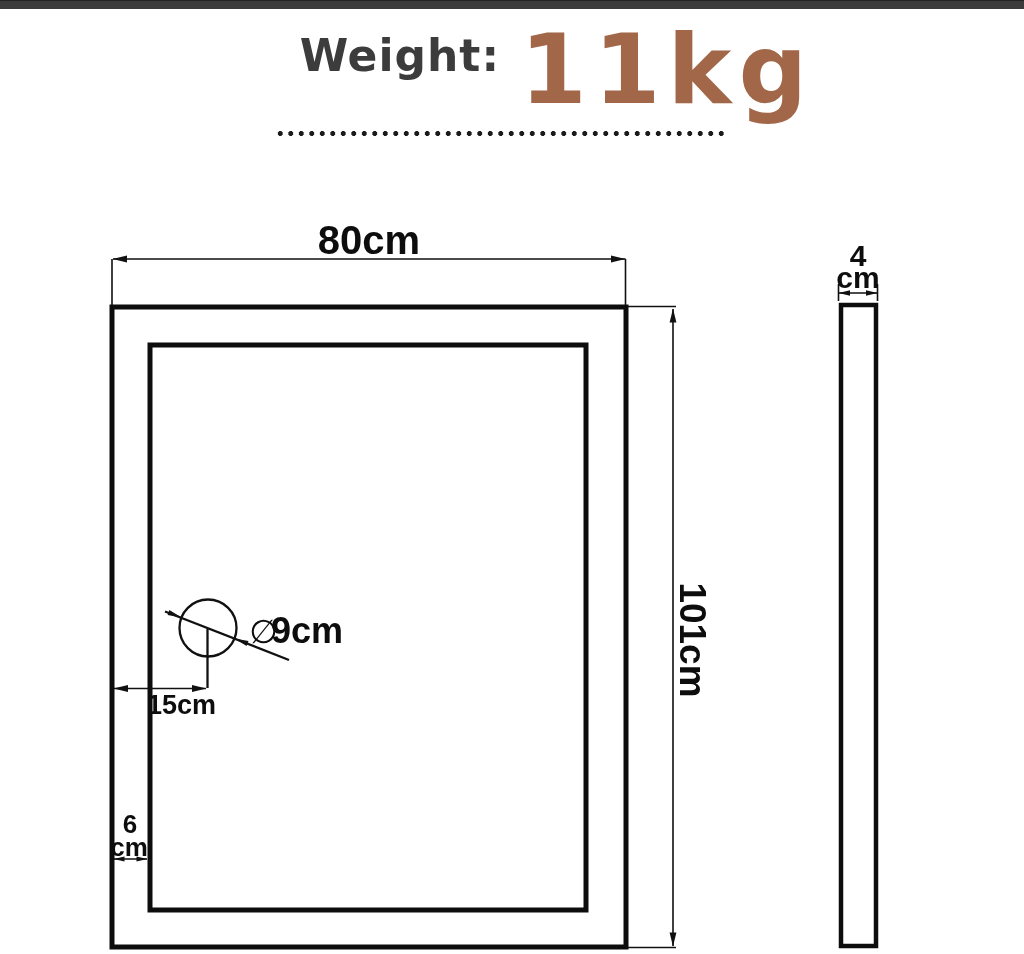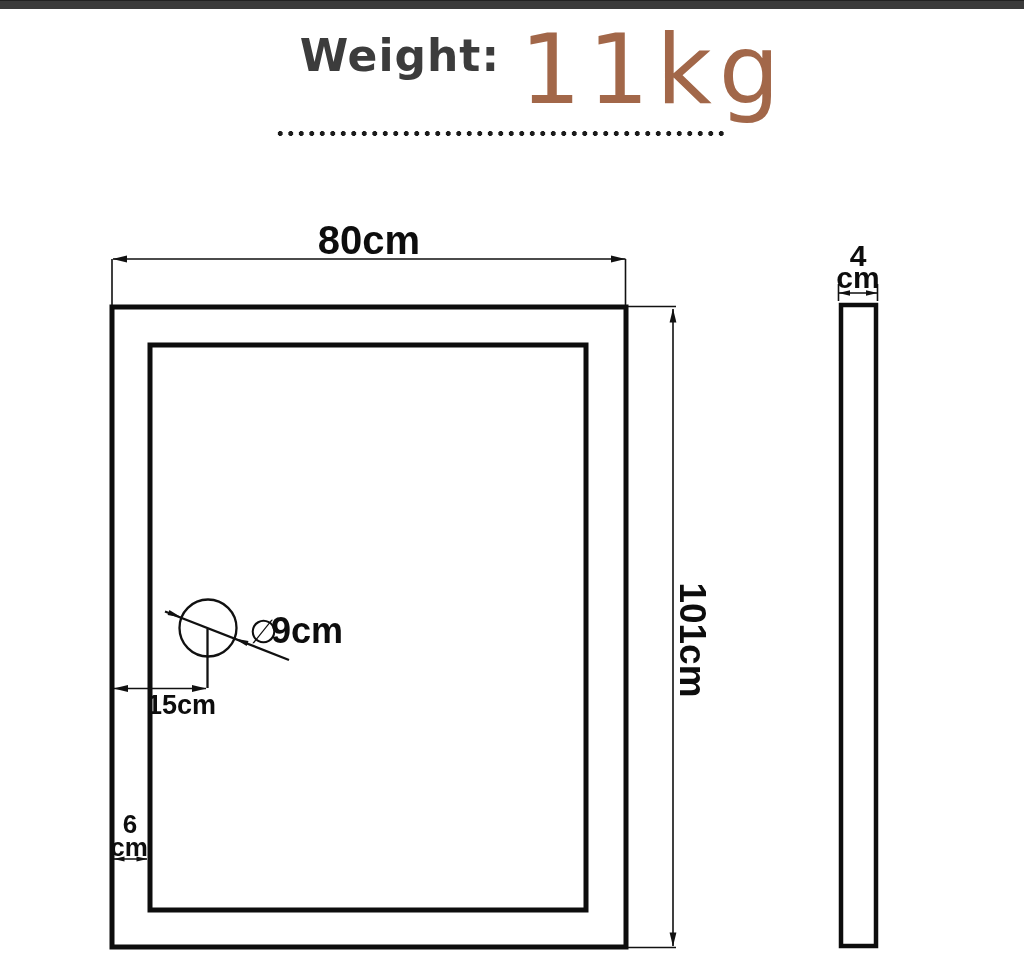--- a/index.html
+++ b/index.html
@@ -11,21 +11,21 @@
     position:absolute;left:0;top:0;width:1024px;height:9px;
     background:#3b3b3b;border-top:1px solid #222;box-sizing:border-box;
   }
   .hdr-labels{
     position:absolute;top:14px;right:524px;text-align:right;
     font-weight:bold;font-size:44px;line-height:52px;color:#3c3c3c;
     letter-spacing:1px;white-space:nowrap;margin-top:16px;
   }
   .hdr-value{
     position:absolute;left:520px;top:20px;
-    font-weight:normal;font-size:96px;line-height:100px;color:#a26749;
+    font-weight:bold;font-size:96px;line-height:100px;color:#a26749;
     letter-spacing:7px;white-space:nowrap;
   }
   .dotted-divider{
     position:absolute;left:275px;top:130px;width:450px;height:7px;
     background-image:radial-gradient(circle,#1b1b1b 2.3px,transparent 2.6px);
     background-size:10.5px 7px;background-position:0 center;background-repeat:repeat-x;
   }
   svg{position:absolute;left:0;top:0;}
   .thick{fill:none;stroke:#0d0d0d;stroke-width:5px;}
   .thick-side{fill:none;stroke:#0d0d0d;stroke-width:4.5px;}

